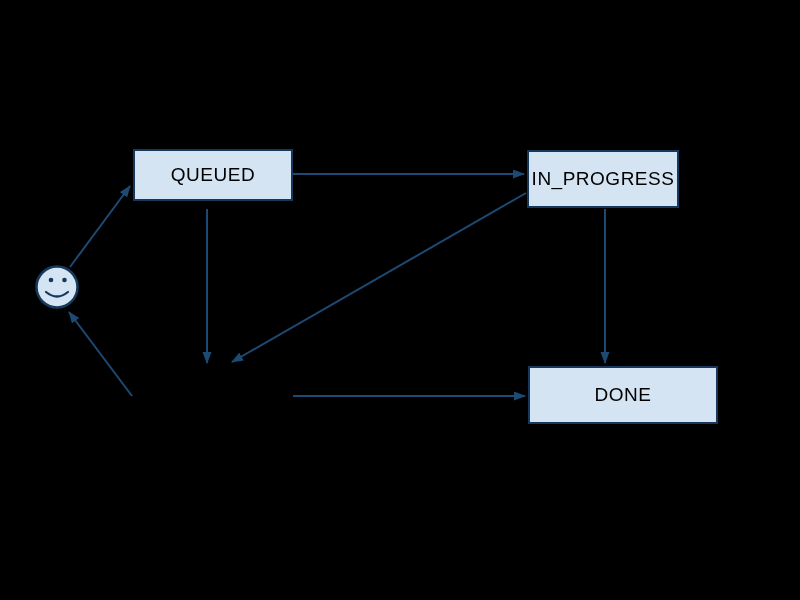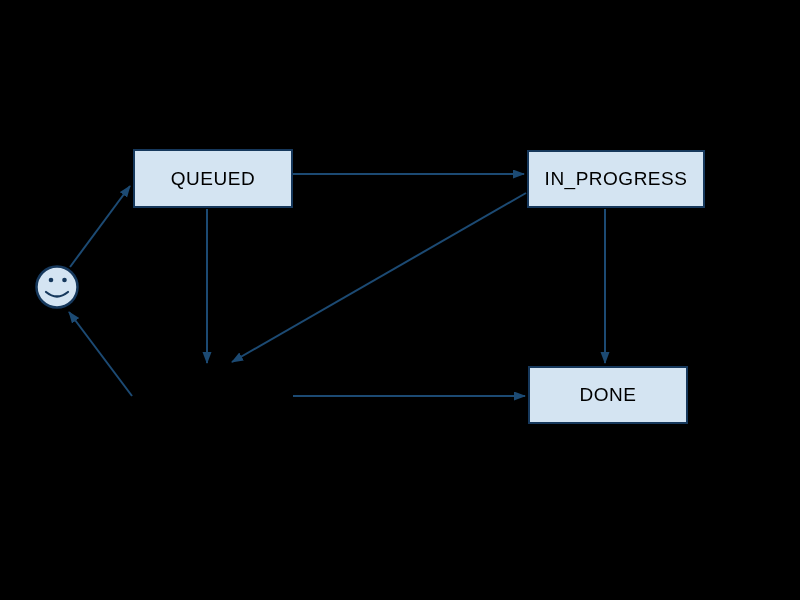--- a/index.html
+++ b/index.html
@@ -28,24 +28,24 @@
     background: #d4e4f2;
     border: 2px solid #16385c;
     display: flex;
     align-items: center;
     justify-content: center;
     font-size: 19px;
     color: #000000;
     letter-spacing: 0.5px;
     white-space: nowrap;
   }
-  .node-queued      { left: 133px; top: 149px; width: 160px; height: 59px; }
-  .node-in-progress { left: 527px; top: 150px; width: 178px; height: 58px; }
+  .node-queued      { left: 133px; top: 149px; width: 160px; height: 52px; }
+  .node-in-progress { left: 527px; top: 150px; width: 152px; height: 58px; }
   .node-error       { left: 132px; top: 366px; width: 161px; height: 59px; }
-  .node-done        { left: 528px; top: 366px; width: 160px; height: 58px; }
+  .node-done        { left: 528px; top: 366px; width: 190px; height: 58px; }
 </style>
 </head>
 <body>
 
 <div id="canvas">
 
   <svg id="edge-layer" width="800" height="600" viewBox="0 0 800 600" aria-hidden="true">
     <defs>
       <marker id="arrow" markerWidth="13" markerHeight="10" refX="11" refY="4.5" orient="auto" markerUnits="userSpaceOnUse">
         <path d="M0,0 L12,4.5 L0,9 z" fill="#1c4a73"></path>

